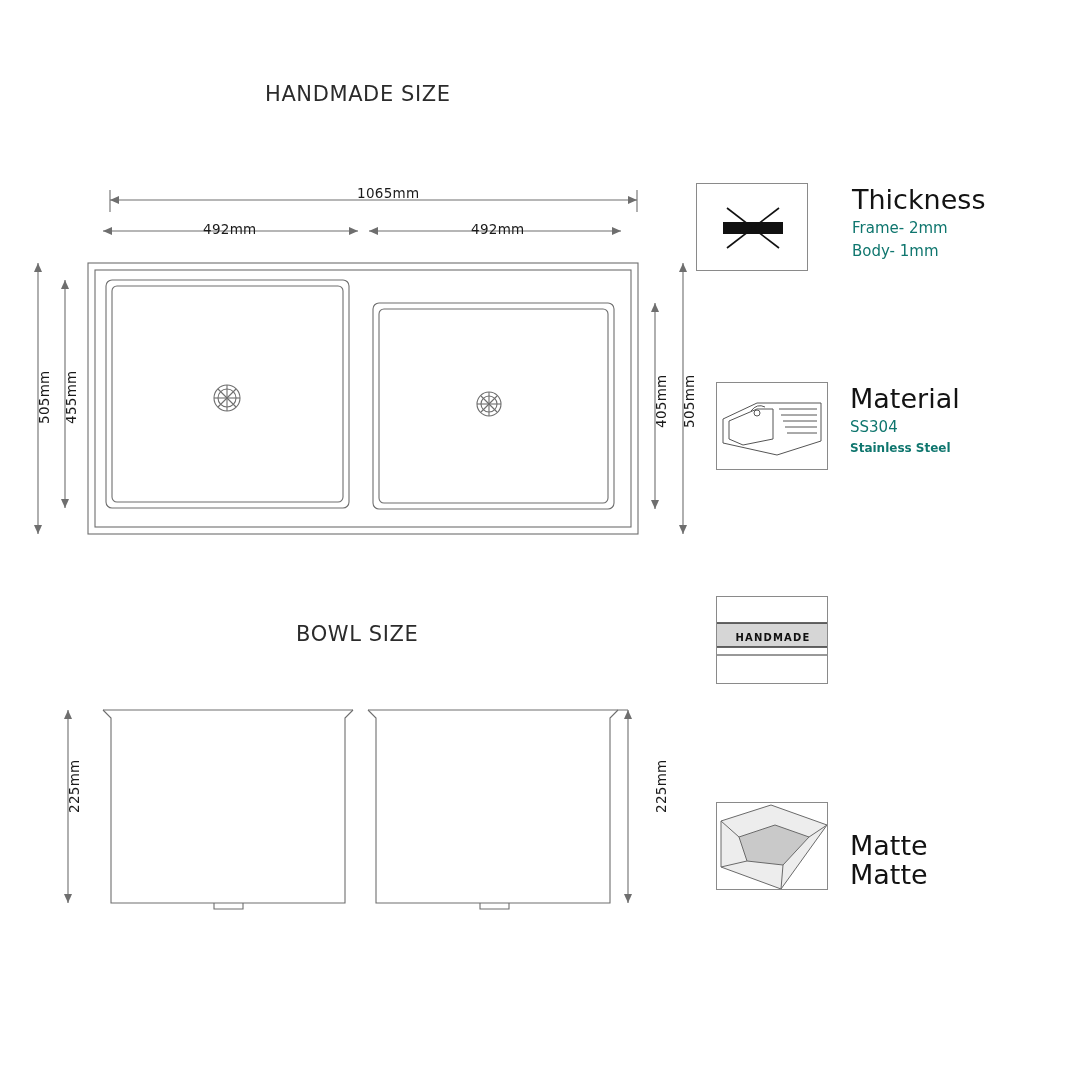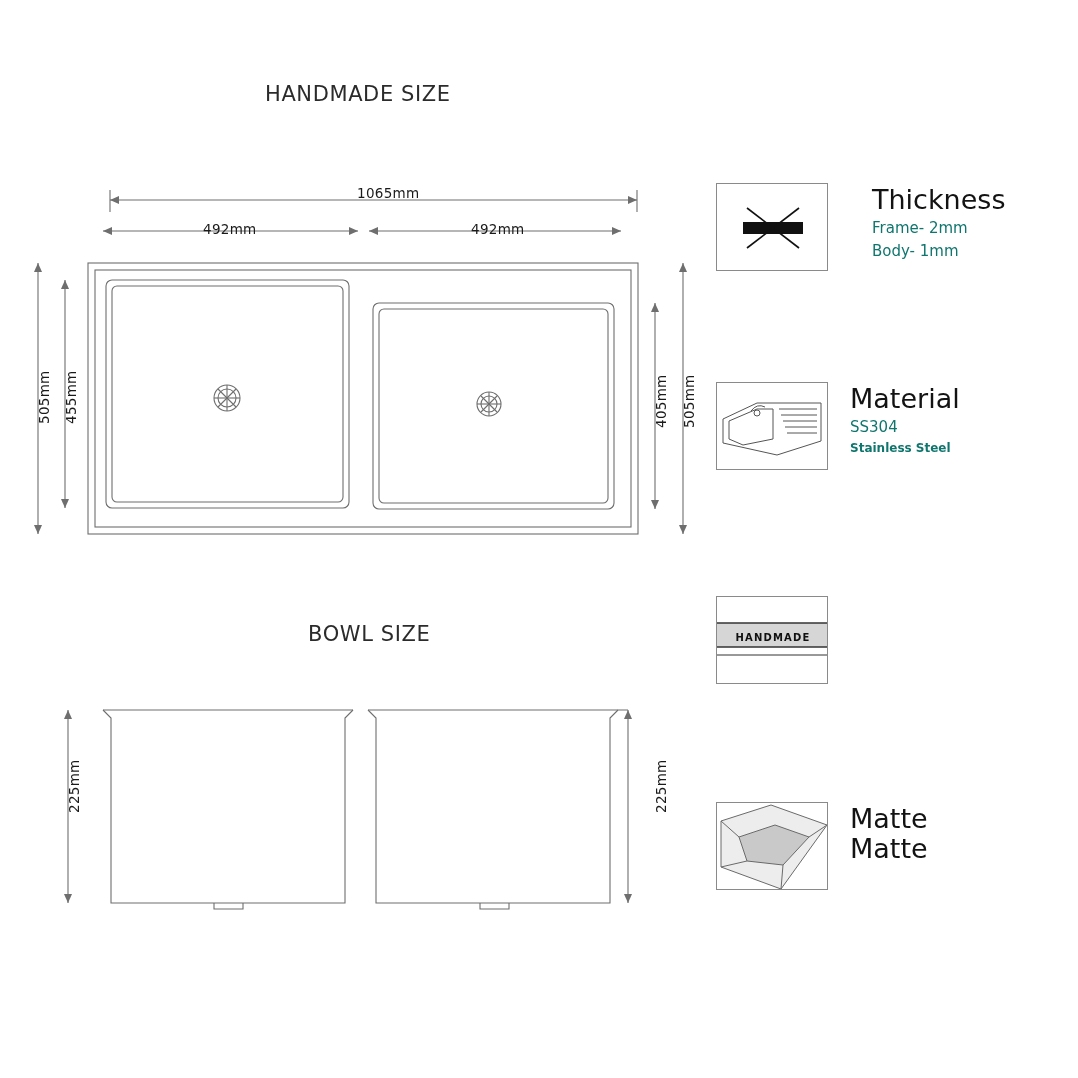--- a/index.html
+++ b/index.html
@@ -140,21 +140,21 @@
 
 <div class="abs dim-label" style="left:341px; top:185px;margin-left:16px;">1065mm</div>
 <div class="abs dim-label" style="left:203px; top:221px;">492mm</div>
 <div class="abs dim-label" style="left:471px; top:221px;">492mm</div>
 
 <div class="abs dim-label vert" style="left:36px; top:424px;">505mm</div>
 <div class="abs dim-label vert" style="left:63px; top:424px;">455mm</div>
 <div class="abs dim-label vert" style="left:653px; top:428px;">405mm</div>
 <div class="abs dim-label vert" style="left:681px; top:428px;">505mm</div>
 
-<div class="abs section-title" style="left:308px; top:622px;">BOWL SIZE</div>
+<div class="abs section-title" style="left:296px; top:622px;">BOWL SIZE</div>
 
 <svg class="abs" style="left:0; top:660px;" width="700" height="290">
   <g stroke="#6e6e6e" stroke-width="1.1" fill="none">
 
     <path d="M103,50 L111,58 L111,243 L345,243 L345,58 L353,50"></path>
 
     <path d="M214,243 L214,249 L243,249 L243,243"></path>
 
     <path d="M368,50 L376,58 L376,243 L610,243 L610,58 L618,50"></path>
     <path d="M480,243 L480,249 L509,249 L509,243"></path>
@@ -168,21 +168,21 @@
 
     <line x1="628" y1="50" x2="628" y2="243"></line>
     <path d="M628,50 l-4,9 l8,0 z" fill="#6e6e6e" stroke="none"></path>
     <path d="M628,243 l-4,-9 l8,0 z" fill="#6e6e6e" stroke="none"></path>
   </g>
 </svg>
 
 <div class="abs dim-label vert" style="left:66px; top:813px;">225mm</div>
 <div class="abs dim-label vert" style="left:653px; top:813px;">225mm</div>
 
-<div class="feature" style="left:716px; top:183px;gap:44px;">
+<div class="feature" style="left:696px; top:183px;gap:44px;">
   <div class="feature-icon">
     <svg width="112" height="88" viewBox="0 0 112 88">
       <rect x="26" y="38" width="60" height="12" fill="#111111"></rect>
       <line x1="30" y1="24" x2="82" y2="64" stroke="#111111" stroke-width="1.6"></line>
       <line x1="82" y1="24" x2="30" y2="64" stroke="#111111" stroke-width="1.6"></line>
     </svg>
   </div>
   <div class="feature-text">
     <div class="feature-title">Thickness</div>
     <div class="feature-sub">Frame- 2mm</div>
@@ -214,21 +214,21 @@
     <svg width="112" height="88" viewBox="0 0 112 88">
       <rect x="0" y="26" width="112" height="24" fill="#d6d6d6"></rect>
       <line x1="0" y1="26" x2="112" y2="26" stroke="#333" stroke-width="1.4"></line>
       <line x1="0" y1="50" x2="112" y2="50" stroke="#333" stroke-width="1.4"></line>
       <line x1="0" y1="58" x2="112" y2="58" stroke="#333" stroke-width="1"></line>
       <text x="56" y="44" font-family="DejaVu Sans, sans-serif" font-size="10" font-weight="bold" letter-spacing="1.2" fill="#111" text-anchor="middle">HANDMADE</text>
     </svg>
   </div>
 </div>
 
-<div class="feature" style="left:716px; top:802px;">
+<div class="feature" style="left:716px; top:802px;align-items:flex-end;">
   <div class="feature-icon">
     <svg width="112" height="88" viewBox="0 0 112 88">
       <g stroke="#6a6a6a" stroke-width="1" fill="#e2e2e2">
         <path d="M4,18 L54,2 L110,22 L64,86 L4,64 Z" fill="#ededed"></path>
         <path d="M22,34 L58,22 L92,34 L66,62 L30,58 Z" fill="#c9c9c9"></path>
         <path d="M4,18 L22,34 M110,22 L92,34 M64,86 L66,62 M4,64 L30,58"></path>
       </g>
     </svg>
   </div>
   <div class="feature-text">

